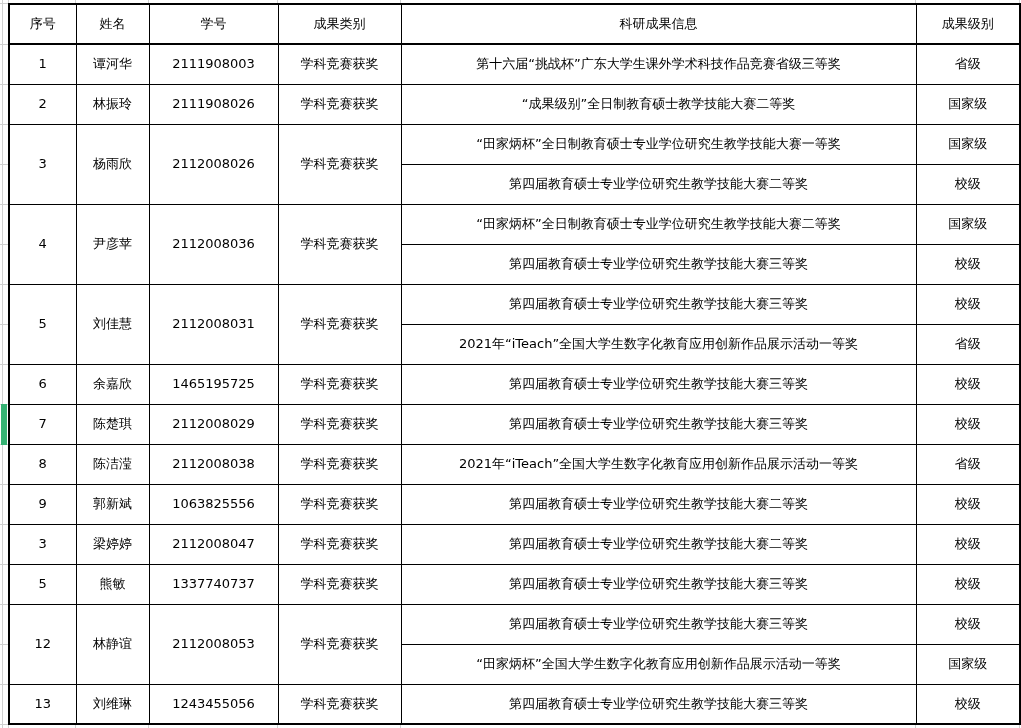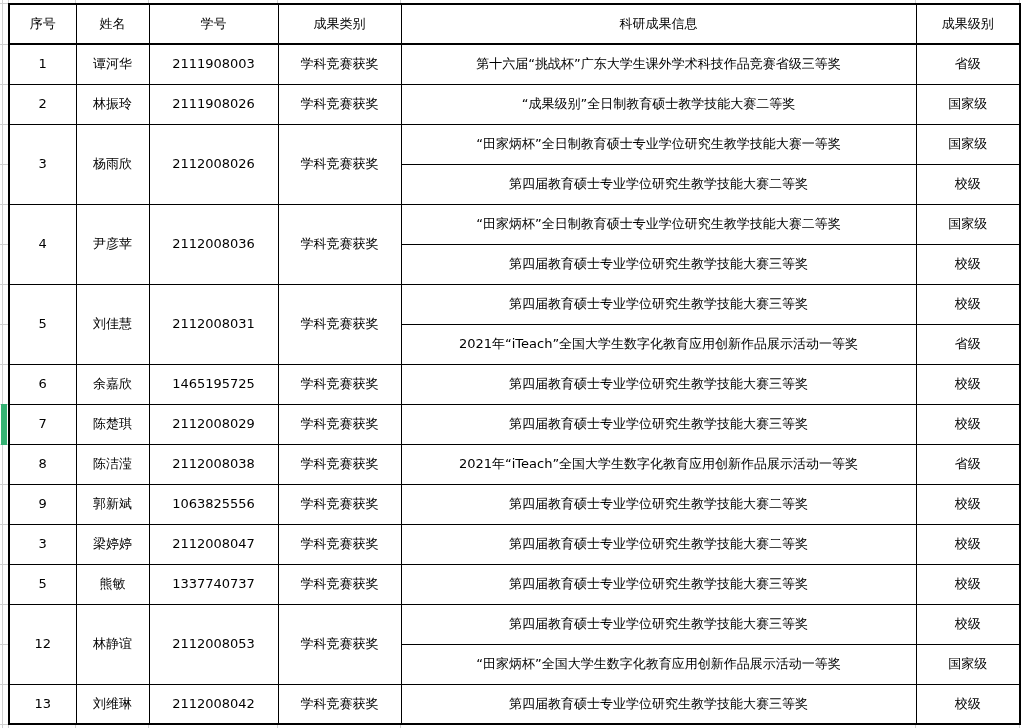--- a/index.html
+++ b/index.html
@@ -201,19 +201,19 @@
         <td>第四届教育硕士专业学位研究生教学技能大赛三等奖</td>
         <td>校级</td>
       </tr>
       <tr>
         <td>“田家炳杯”全国大学生数字化教育应用创新作品展示活动一等奖</td>
         <td>国家级</td>
       </tr>
       <tr>
         <td rowspan="1">13</td>
         <td rowspan="1">刘维琳</td>
-        <td rowspan="1">2112008042</td>
+        <td rowspan="1">1243455056</td>
         <td rowspan="1">学科竞赛获奖</td>
         <td>第四届教育硕士专业学位研究生教学技能大赛三等奖</td>
         <td>校级</td>
       </tr>
     </tbody>
 </table>
 
 </body></html>

